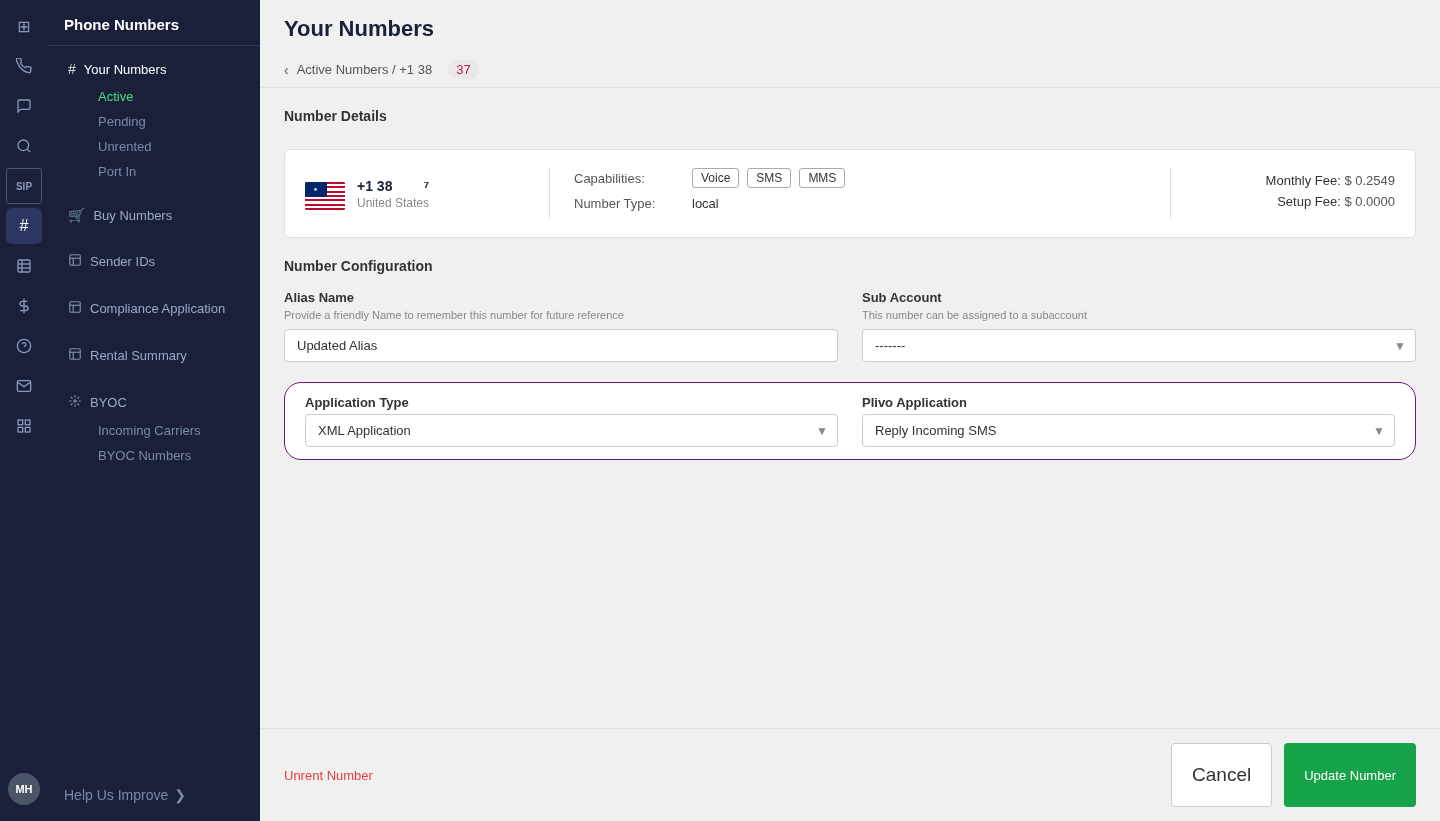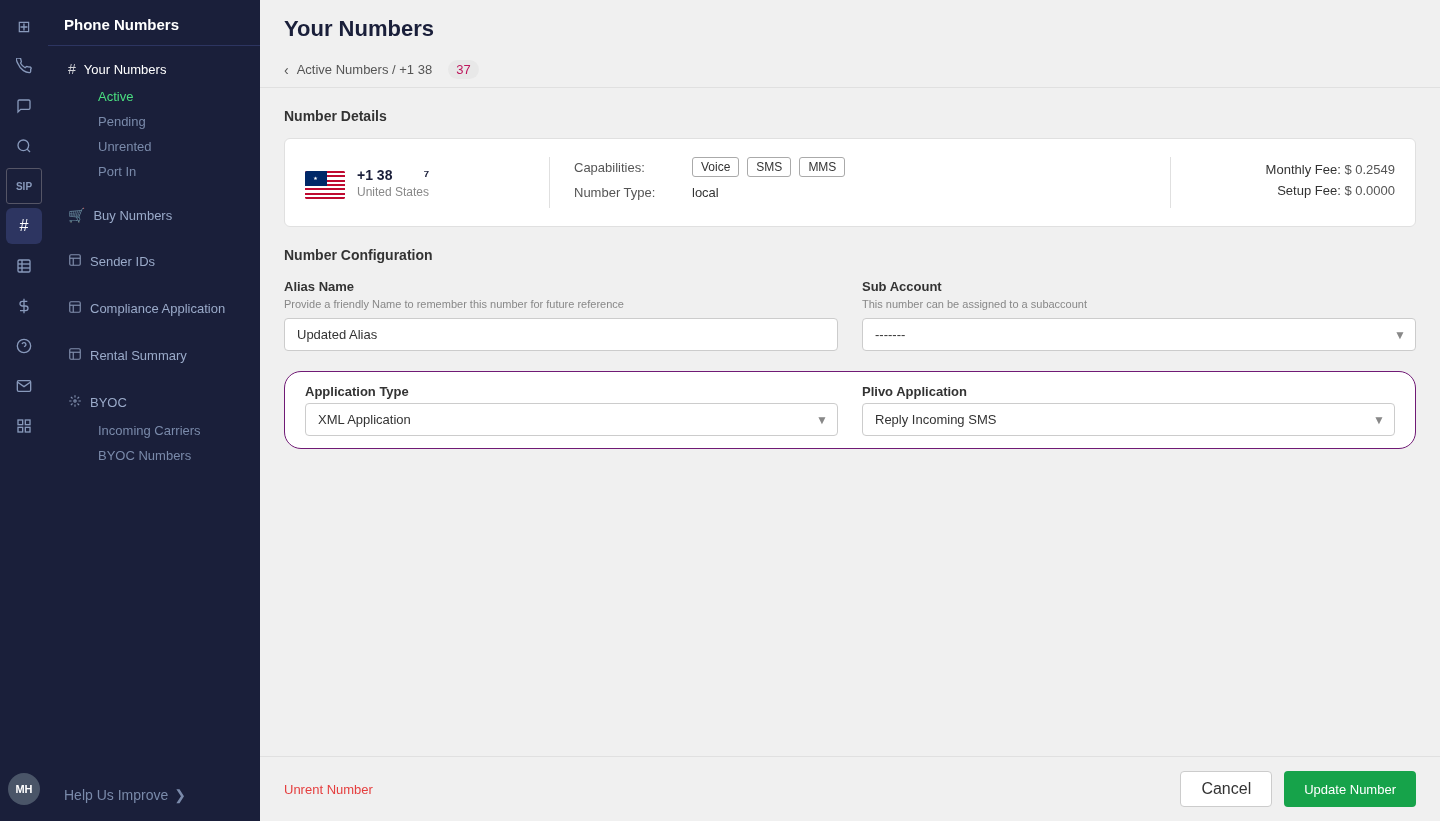--- a/index.html
+++ b/index.html
@@ -158,21 +158,21 @@
       flex: 1;
       padding: 20px 24px;
       overflow-y: auto;
       background: #f0f0f0;
     }
 
     .section-title {
       font-size: 14px;
       font-weight: 600;
       color: #333;
-      margin-bottom: 14px;
+      margin-bottom: 25px;
     }
 
     
     .number-details-card {
       background: #fff;
       border-radius: 6px;
       border: 1px solid #e0e0e0;
       padding: 18px 20px;
       display: flex;
       align-items: center;
@@ -337,25 +337,25 @@
       color: #e53e3e;
       font-size: 13px;
       cursor: pointer;
       text-decoration: none;
     }
     .footer-buttons {
       display: flex;
       gap: 12px;
     }
     .btn-cancel {
-      padding: 8px 20px;
+      padding: 20px 20px;
       border: 1px solid #ccc;
       border-radius: 4px;
       background: #fff;
-      font-size: 16px;
+      font-size: 19px;
       cursor: pointer;
       color: #333;
     }
     .btn-update {
       padding: 8px 20px;
       border: none;
       border-radius: 4px;
       background: #16a34a;
       color: #fff;
       font-size: 13px;

